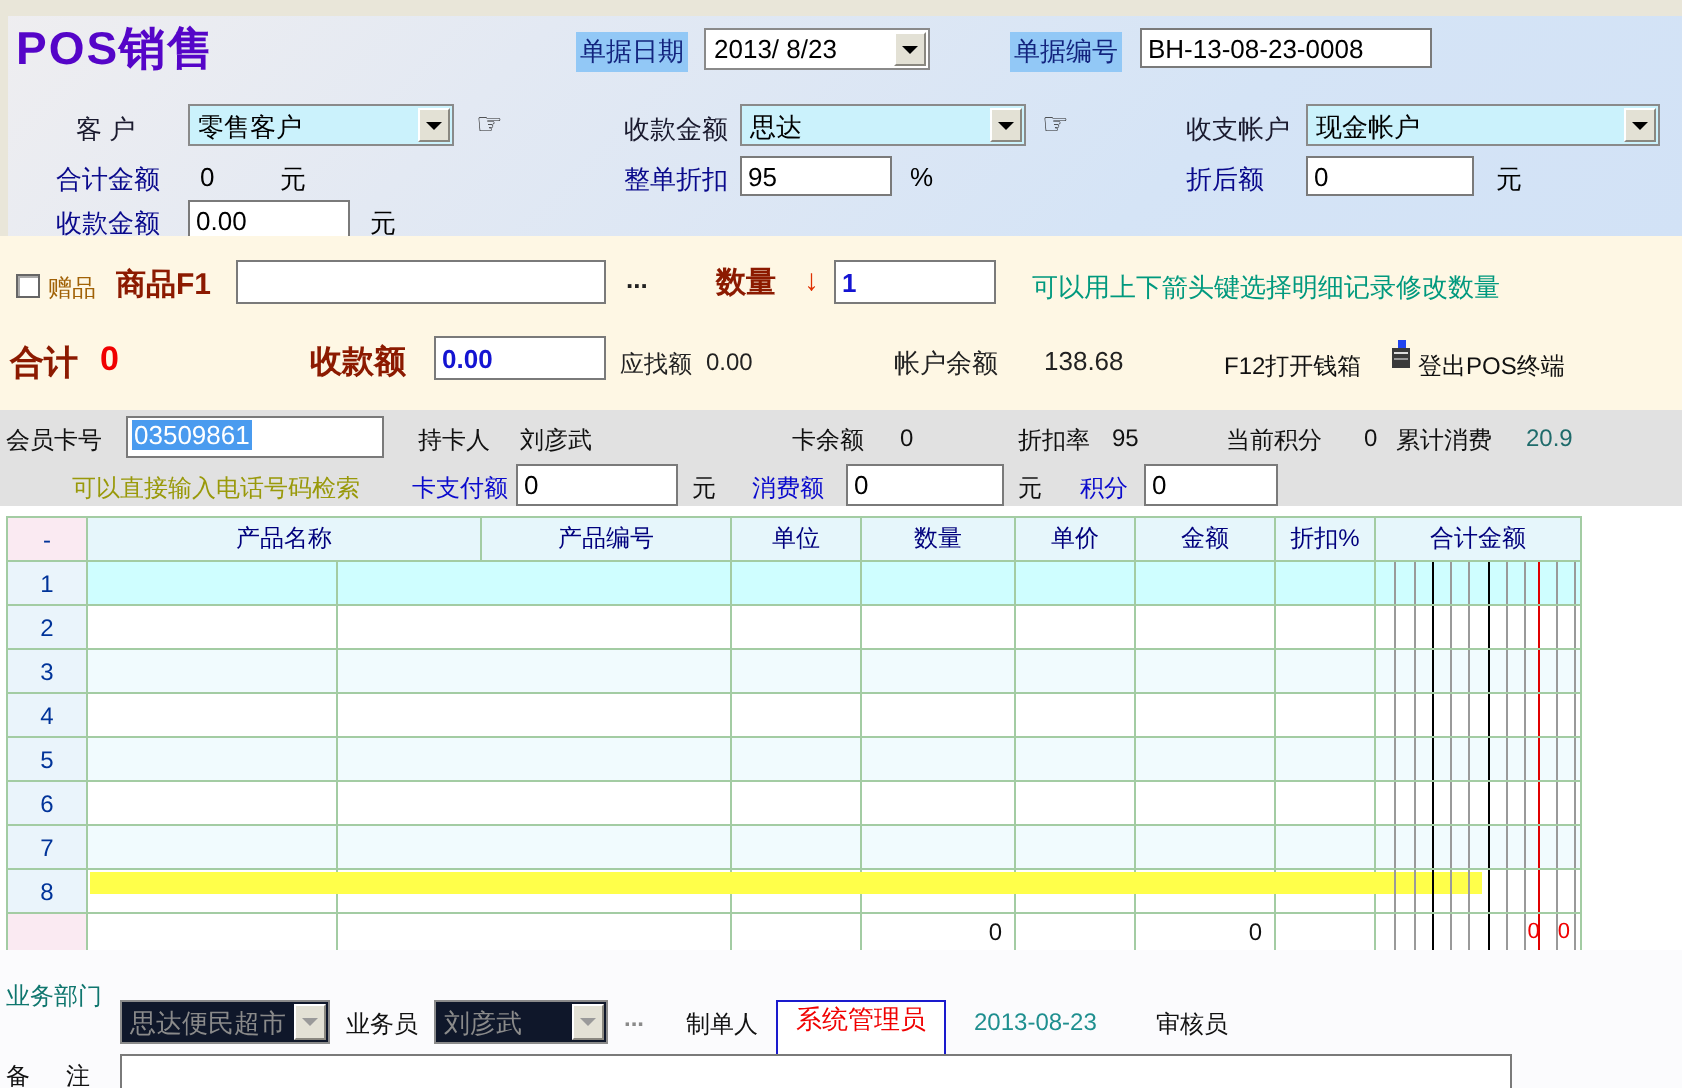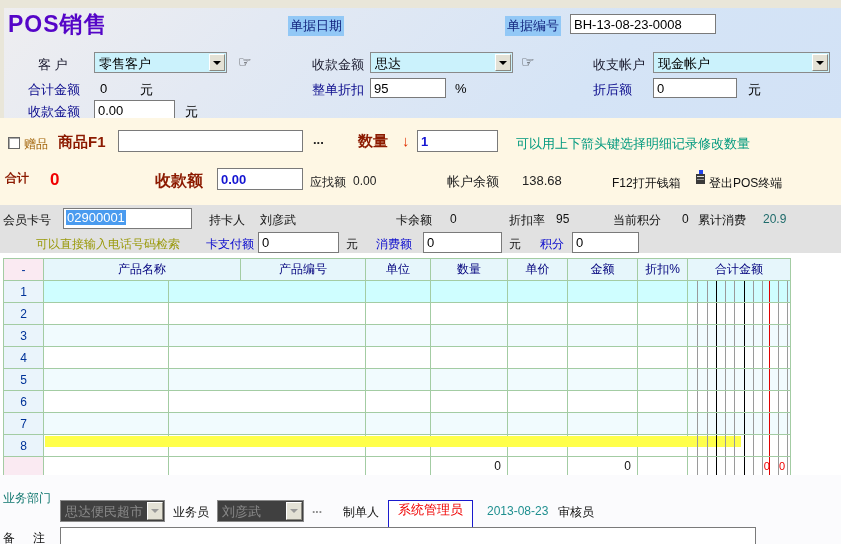--- a/index.html
+++ b/index.html
@@ -31,21 +31,21 @@
     padding:1px 3px; font-family:inherit; color:#000; outline:none; }
   input.inp.blue-bold { color:#1414D2; font-weight:bold; }
   .fake-input { position:absolute; background:#fff; border:1px solid #7A7A7A; font-size:13px; padding:1px 2px; overflow:hidden; }
   .fake-input .sel { background:#4A9BEF; color:#fff; padding:0 1px; }
   .combo { position:absolute; height:21px; background:#CBF2FC; border:1px solid #8A8A8A; }
   .combo.white { background:#fff; }
   .combo .ctext { position:absolute; left:4px; top:2px; font-size:13px; color:#000; white-space:nowrap; }
   .combo .cbtn { position:absolute; top:1px; right:1px; bottom:1px; width:16px; background:#E3E1D5;
     border:1px solid; border-color:#FFFFFF #8A8880 #8A8880 #FFFFFF; display:flex; align-items:center; justify-content:center; }
   .combo .arr { width:0; height:0; border-left:4px solid transparent; border-right:4px solid transparent; border-top:4px solid #000; }
-  .combo.disabled { background:#404040; }
+  .combo.disabled { background:#0f172a; }
   .combo.disabled .ctext { color:#8A8A8A; }
   .combo.disabled .arr { border-top-color:#9A9A9A; }
   .checkbox { position:absolute; width:12px; height:12px; background:#fff; border:1px solid #666; box-shadow:inset 1px 1px 0 #aaa; }
   .hand { position:absolute; font-size:15px; color:#222; }
   .creator-box { position:absolute; background:#fff; border:1px solid #1A1ACD; color:#F00000;
     font-size:13px; text-align:center; line-height:18px; }
 
   
   .tbl { position:absolute; left:3px; top:258px; width:788px; border-left:1px solid #A3CCA3; border-top:1px solid #A3CCA3; background:#fff; }
   .trow { display:flex; height:22px; position:relative; }
@@ -71,20 +71,26 @@
 <body>
 
 <div class="app">
 
   <div class="band-top">
     <div class="top-strip"></div>
     <div class="left-strip"></div>
     <div class="title">POS销售</div>
 
     <span class="hl" style="left:288px;top:16px;">单据日期</span>
+    <div class="combo white" style="left:352px;top:14px;width:113px;">
+      <span class="ctext">2013/ 8/23</span>
+      <span class="cbtn">
+          <i class="arr"></i>
+        </span>
+    </div>
 
     <span class="hl" style="left:505px;top:16px;">单据编号</span>
     <input class="inp" style="left: 570px; top: 14px; width: 146px; height: 20px;" value="BH-13-08-23-0008">
 
     <span class="lbl" style="left:38px;top:56px;">客 户</span>
     <div class="combo" style="left:94px;top:52px;width:133px;">
       <span class="ctext">零售客户</span>
       <span class="cbtn">
           <i class="arr"></i>
         </span>
@@ -129,42 +135,42 @@
     <span class="checkbox" style="left:8px;top:19px;"></span>
     <span class="lbl small" style="left:24px;top:18px;color:#a16207;">赠品</span>
     <span class="lbl maroon" style="left:58px;top:15px;font-size:15px;text-align:center;">商品F1</span>
     <input class="inp" style="left: 118px; top: 12px; width: 185px; height: 22px;" value="">
     <span class="lbl" style="left:313px;top:14px;font-weight:bold;color:#222;">...</span>
     <span class="lbl maroon" style="left:358px;top:14px;font-size:15px;">数量</span>
     <span class="lbl" style="left:402px;top:14px;font-size:15px;font-weight:bold;color:#E03000;">↓</span>
     <input class="inp blue-bold" style="left: 417px; top: 12px; width: 81px; height: 22px;" value="1">
     <span class="lbl hint-teal" style="left:516px;top:17px;">可以用上下箭头键选择明细记录修改数量</span>
 
-    <span class="lbl maroon" style="left:5px;top:52px;font-size:12px;">合计</span>
+    <span class="lbl maroon" style="left:5px;top:52px;font-size:17px;">合计</span>
     <span class="lbl" style="left:50px;top:52px;font-size:17px;font-weight:bold;color:#F00000;">0</span>
     <span class="lbl maroon" style="left:155px;top:53px;font-size:16px;">收款额</span>
     <input class="inp blue-bold" style="left: 217px; top: 50px; width: 86px; height: 22px;" value="0.00">
     <span class="lbl small" style="left:310px;top:56px;color:#222;">应找额</span>
     <span class="lbl small" style="left:353px;top:56px;color:#222;">0.00</span>
     <span class="lbl" style="left:447px;top:55px;color:#222;">帐户余额</span>
     <span class="lbl" style="left:522px;top:55px;color:#222;">138.68</span>
     <span class="lbl small" style="left:612px;top:57px;color:#111;">F12打开钱箱</span>
     <svg class="drawer-icon" style="left:695px;top:52px;" width="11" height="15">
       <rect x="4" y="0" width="4" height="4" fill="#2244EE"></rect>
       <rect x="1" y="4" width="9" height="10" fill="#3A3A3A"></rect>
       <rect x="2" y="6" width="7" height="1" fill="#DDD"></rect>
       <rect x="2" y="9" width="7" height="1" fill="#999"></rect>
     </svg>
     <span class="lbl small" style="left:709px;top:57px;color:#111;">登出POS终端</span>
   </div>
 
   <div class="band-member">
     <span class="lbl small" style="left:3px;top:7px;color:#111;">会员卡号</span>
     <div class="fake-input" style="left:63px;top:3px;width:129px;height:21px;">
-      <span class="sel">02900001</span>
+      <span class="sel">03509861</span>
     </div>
     <span class="lbl small" style="left:209px;top:7px;color:#111;">持卡人</span>
     <span class="lbl small" style="left:260px;top:7px;color:#111;">刘彦武</span>
     <span class="lbl small" style="left:396px;top:7px;color:#111;">卡余额</span>
     <span class="lbl small" style="left:450px;top:7px;color:#111;">0</span>
     <span class="lbl small" style="left:509px;top:7px;color:#111;">折扣率</span>
     <span class="lbl small" style="left:556px;top:7px;color:#111;">95</span>
     <span class="lbl small" style="left:613px;top:7px;color:#111;">当前积分</span>
     <span class="lbl small" style="left:682px;top:7px;color:#111;">0</span>
     <span class="lbl small" style="left:698px;top:7px;color:#111;">累计消费</span>
@@ -420,19 +426,19 @@
       <span class="cbtn">
           <i class="arr"></i>
         </span>
     </div>
     <span class="lbl small" style="left:312px;top:27px;color:#8A8A8A;font-weight:bold;">...</span>
     <span class="lbl small" style="left:343px;top:29px;color:#111;">制单人</span>
     <div class="creator-box" style="left:388px;top:25px;width:85px;height:36px;">
       <span>系统管理员</span>
     </div>
     <span class="lbl small" style="left:487px;top:29px;color:#1F8F8F;">2013-08-23</span>
-    <span class="lbl small" style="left:558px;top:29px;color:#111;">审核员</span>
+    <span class="lbl small" style="left:578px;top:29px;color:#111;">审核员</span>
 
     <span class="lbl small" style="left:3px;top:55px;color:#111;">备</span>
     <span class="lbl small" style="left:33px;top:55px;color:#111;">注</span>
     <input class="inp remark-inp" style="left: 60px; top: 52px; width: 696px; height: 26px;" value="">
   </div>
 </div>
 
 </body></html>

